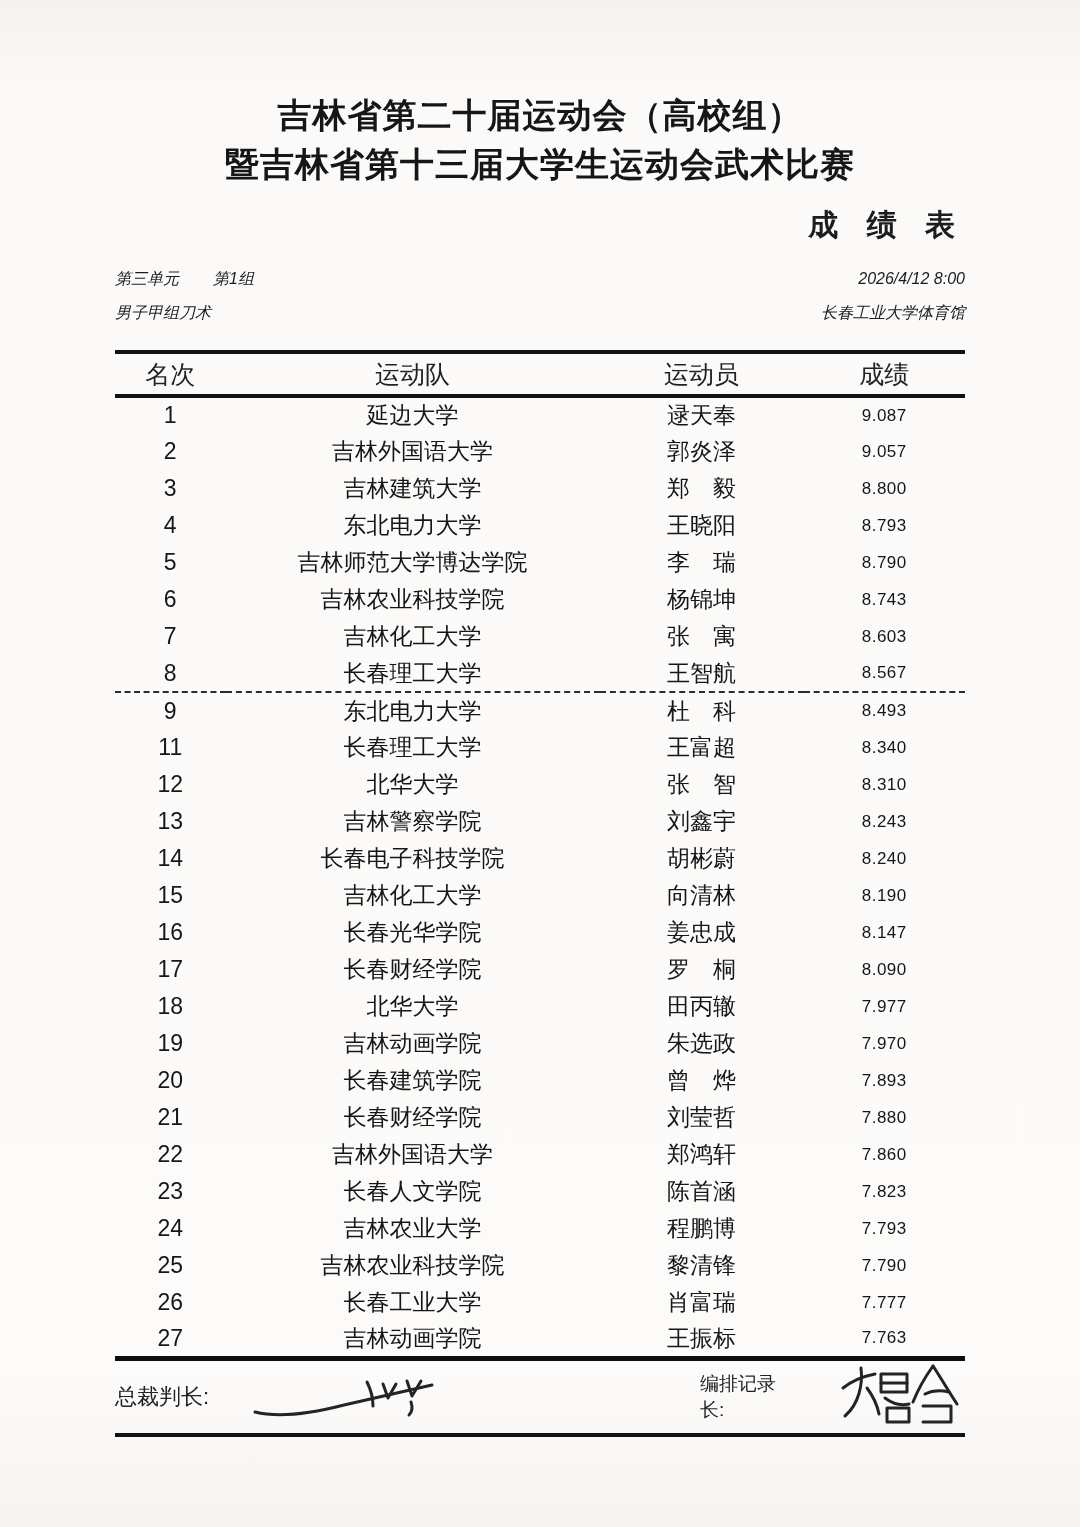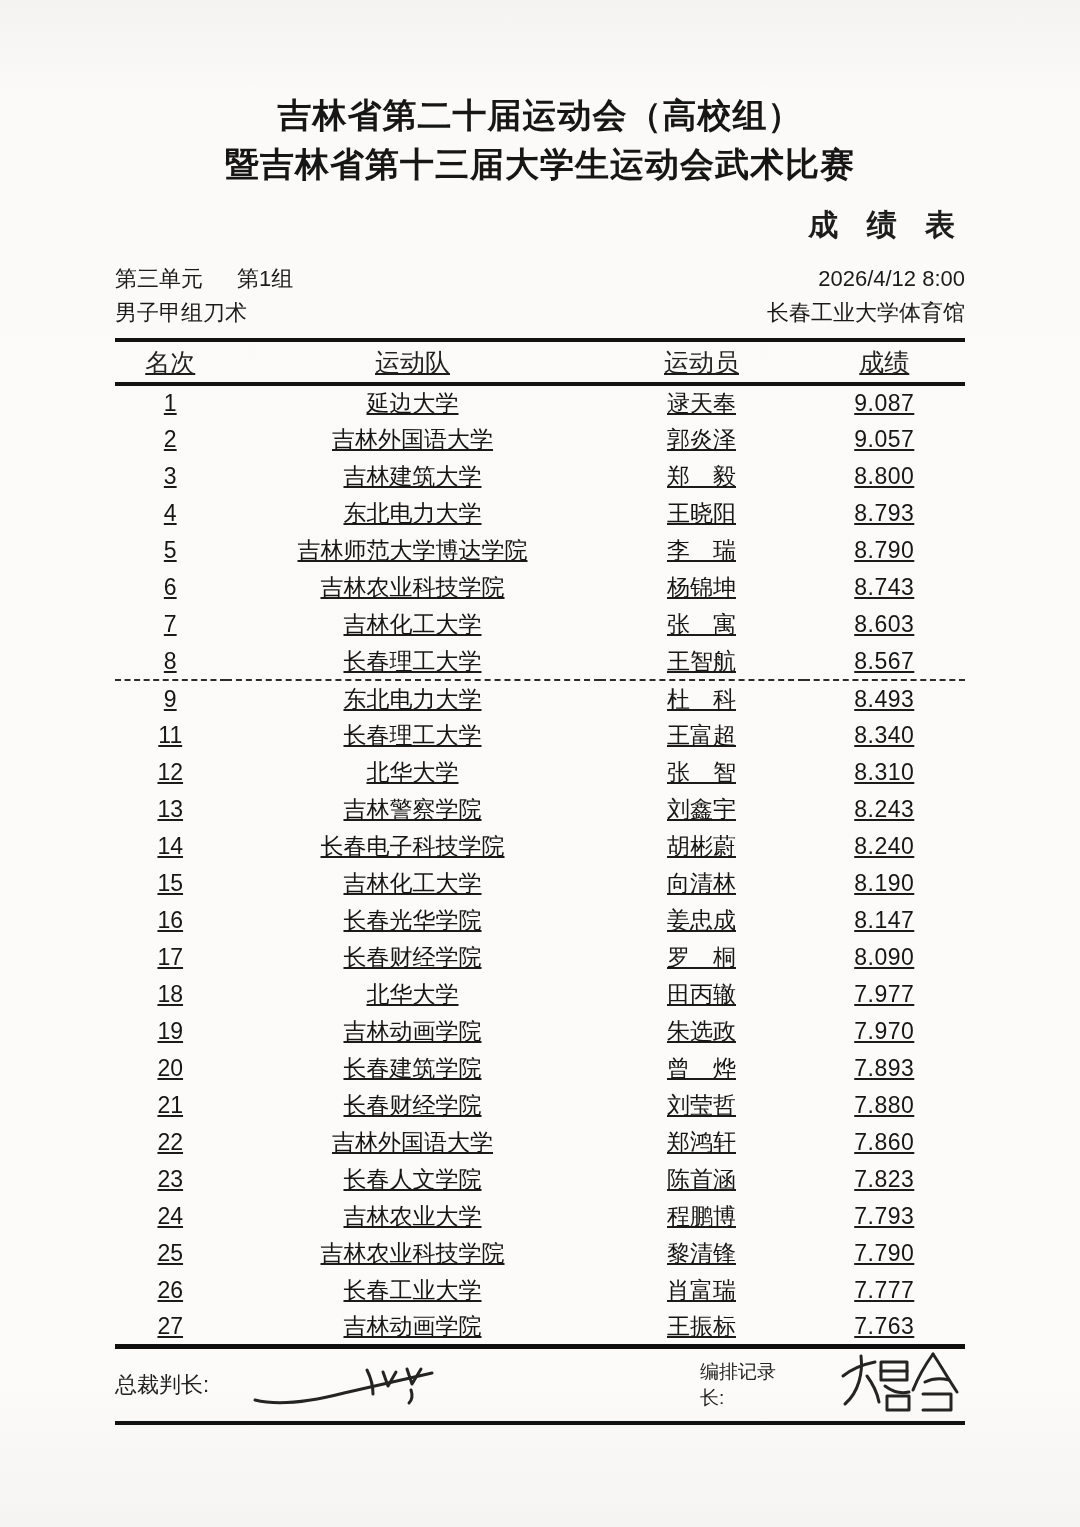--- a/index.html
+++ b/index.html
@@ -32,36 +32,35 @@
     margin-top: 16px;
     text-align: right;
     font-size: 30px;
     font-weight: 600;
     letter-spacing: 10px;
     text-indent: 10px; 
     color: #1d1d1d;
   }
 
   
-  .meta { margin-top: 16px; font-size: 22px; }
+  .meta { margin-top: 16px; font-size: 16px; font-style: italic; }
   .meta-row {
     display: flex;
     justify-content: space-between;
     align-items: baseline;
     line-height: 34px;
   }
   .meta-left span + span { margin-left: 34px; }
 
   
   table.results {
     width: 100%;
     border-collapse: collapse;
     table-layout: fixed;
-    margin-top: 8px;
-    text-decoration: underline;
+    margin-top: 20px;
   }
   col.c-rank    { width: 13%; }
   col.c-team    { width: 44%; }
   col.c-athlete { width: 24%; }
   col.c-score   { width: 19%; }
   thead th {
     font-weight: 400;
     font-size: 25px;
     color: #222;
     text-align: center;
@@ -69,21 +68,21 @@
     border-top: 4px solid #121212;
     border-bottom: 4px solid #121212;
   }
   tbody td {
     text-align: center;
     font-size: 23px;
     height: 37px;
     color: #161616;
     white-space: nowrap;
   }
-  tbody td.num { font-size: 23px; letter-spacing: 0.5px; }
+  tbody td.num { font-size: 17px; letter-spacing: 0.5px; }
   tbody tr.dashed-after td { border-bottom: 2px dashed #2c2c2c; }
   tbody tr:last-child td { border-bottom: 5px solid #0f0f0f; }
 
   
   .footer {
     display: flex;
     align-items: center;
     height: 76px;
     border-bottom: 4px solid #121212;
     position: relative;

